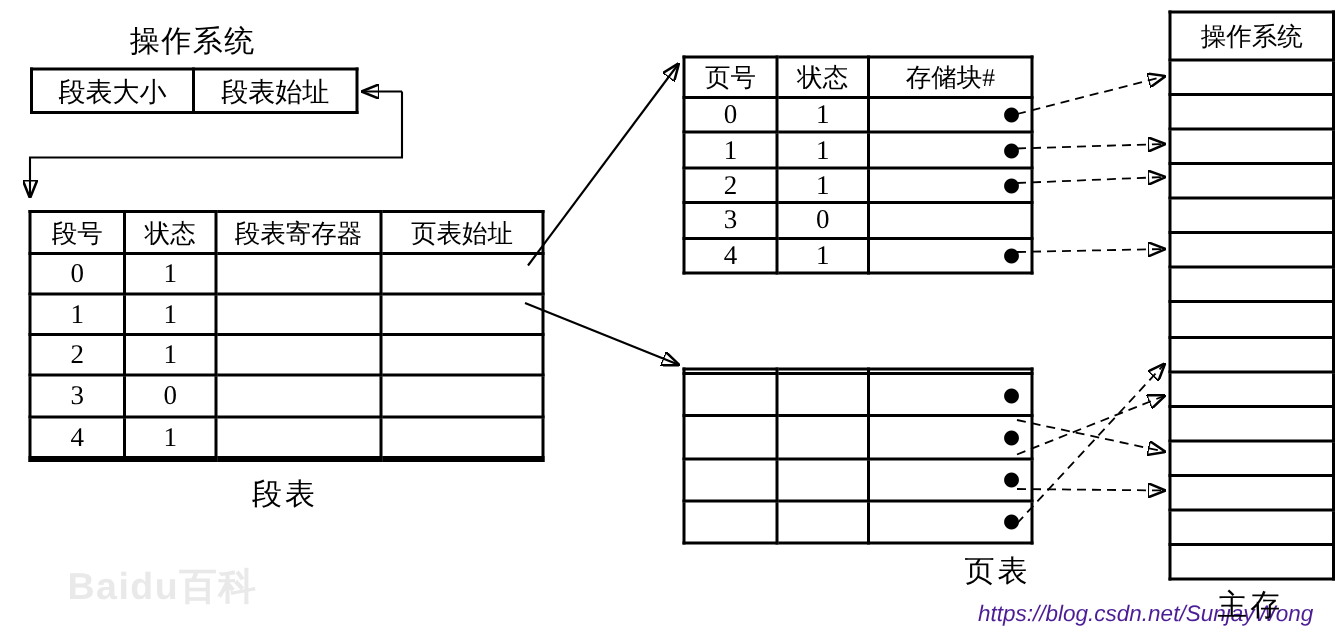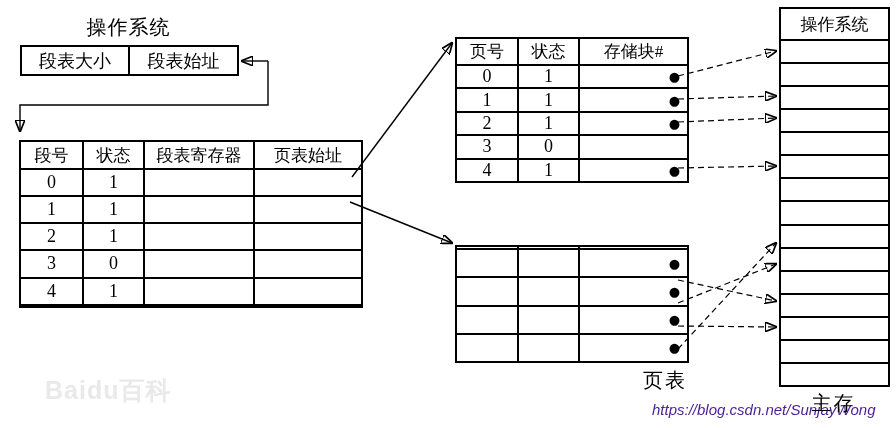--- a/index.html
+++ b/index.html
@@ -108,20 +108,21 @@
       <td></td>
     </tr>
     <tr>
       <td></td>
       <td></td>
       <td></td>
       <td></td>
     </tr>
   </tbody>
     </table>
+  <div class="abs caption" style="left:19px; top:316px; width:342px;">段表</div>
 
   <table class="abs" id="pt-top">
     <colgroup>
         <col style="width:62px">
         <col style="width:61px">
         <col style="width:109px">
       </colgroup>
     <tbody>
         <tr class="hdr">
       <th>页号</th>

